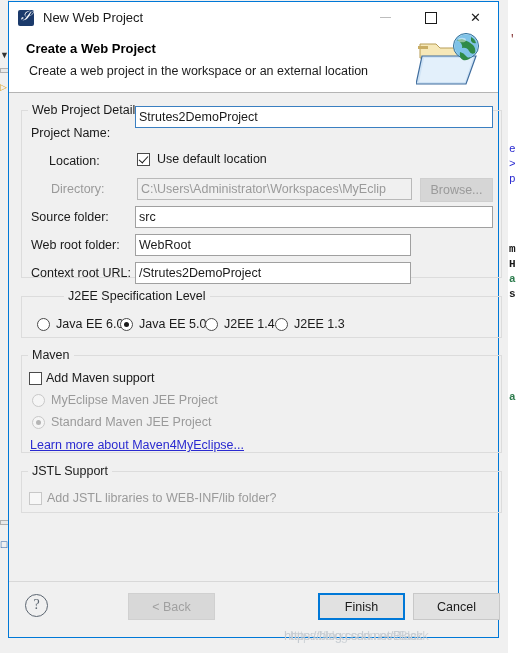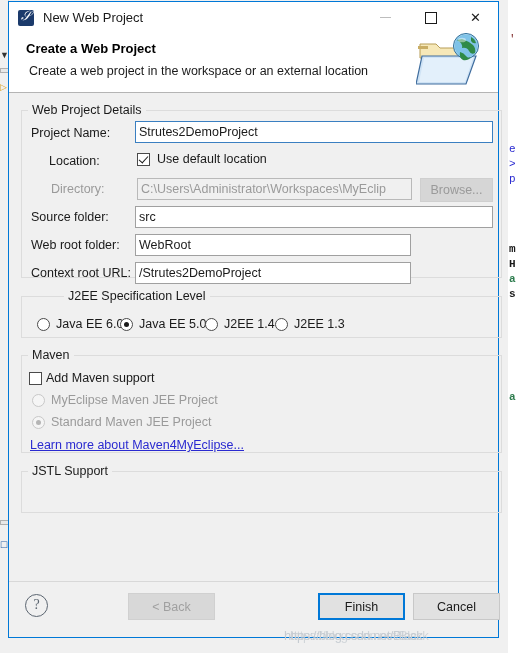--- a/index.html
+++ b/index.html
@@ -248,21 +248,21 @@
     </svg>
   </div>
 
   <div id="body">
 
     <fieldset class="group" style="left:12px; top:10px; width:481px; height:175px;">
       <legend>Web Project Details</legend>
     </fieldset>
 
     <div class="row-label" style="left:22px; top:33px;">Project Name:</div>
-    <input class="txt focused" style="left: 126px; top: 28px; width: 358px;" type="text" value="Strutes2DemoProject">
+    <input class="txt focused" style="left: 126px; top: 13px; width: 358px;" type="text" value="Strutes2DemoProject">
 
     <div class="row-label" style="left:40px; top:61px;">Location:</div>
     <div class="ck" style="left:128px; top:59px;">
       <span class="box checked"></span>
       <span class="lbl">Use default location</span>
     </div>
 
     <div class="row-label dim" style="left:42px; top:89px;">Directory:</div>
     <input class="txt disabled" style="left: 128px; top: 85px; width: 275px;" type="text" disabled="" value="C:\Users\Administrator\Workspaces\MyEclip">
     <button class="btn disabled" style="left:411px; top:85px; width:73px;">Browse...</button>
@@ -309,20 +309,24 @@
     </div>
     <div class="rd" style="left:23px; top:322px;">
       <span class="dot dim sel"></span>
       <span class="lbl dim">Standard Maven JEE Project</span>
     </div>
     <a class="link" style="left:21px; top:345px;">Learn more about Maven4MyEclipse...</a>
 
     <fieldset class="group" style="left:12px; top:371px; width:481px; height:49px;">
       <legend>JSTL Support</legend>
     </fieldset>
+    <div class="ck" style="left:20px; top:398px;">
+      <span class="box dim" style="margin-right:5px;"></span>
+      <span class="lbl dim">Add JSTL libraries to WEB-INF/lib folder?</span>
+    </div>
   </div>
 
   <div id="footer">
     <div id="help-icon">?</div>
     <button class="fbtn disabled" style="left: 119px; width: 87px;">&lt; Back</button>
     <button class="fbtn primary" style="left: 309px; width: 87px;">Finish</button>
     <button class="fbtn" style="left: 404px; width: 87px;">Cancel</button>
   </div>
 </div>
 

